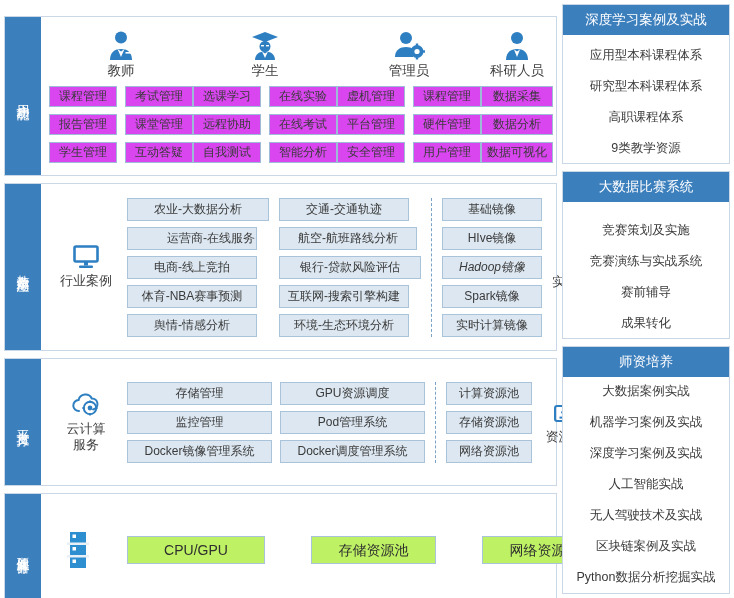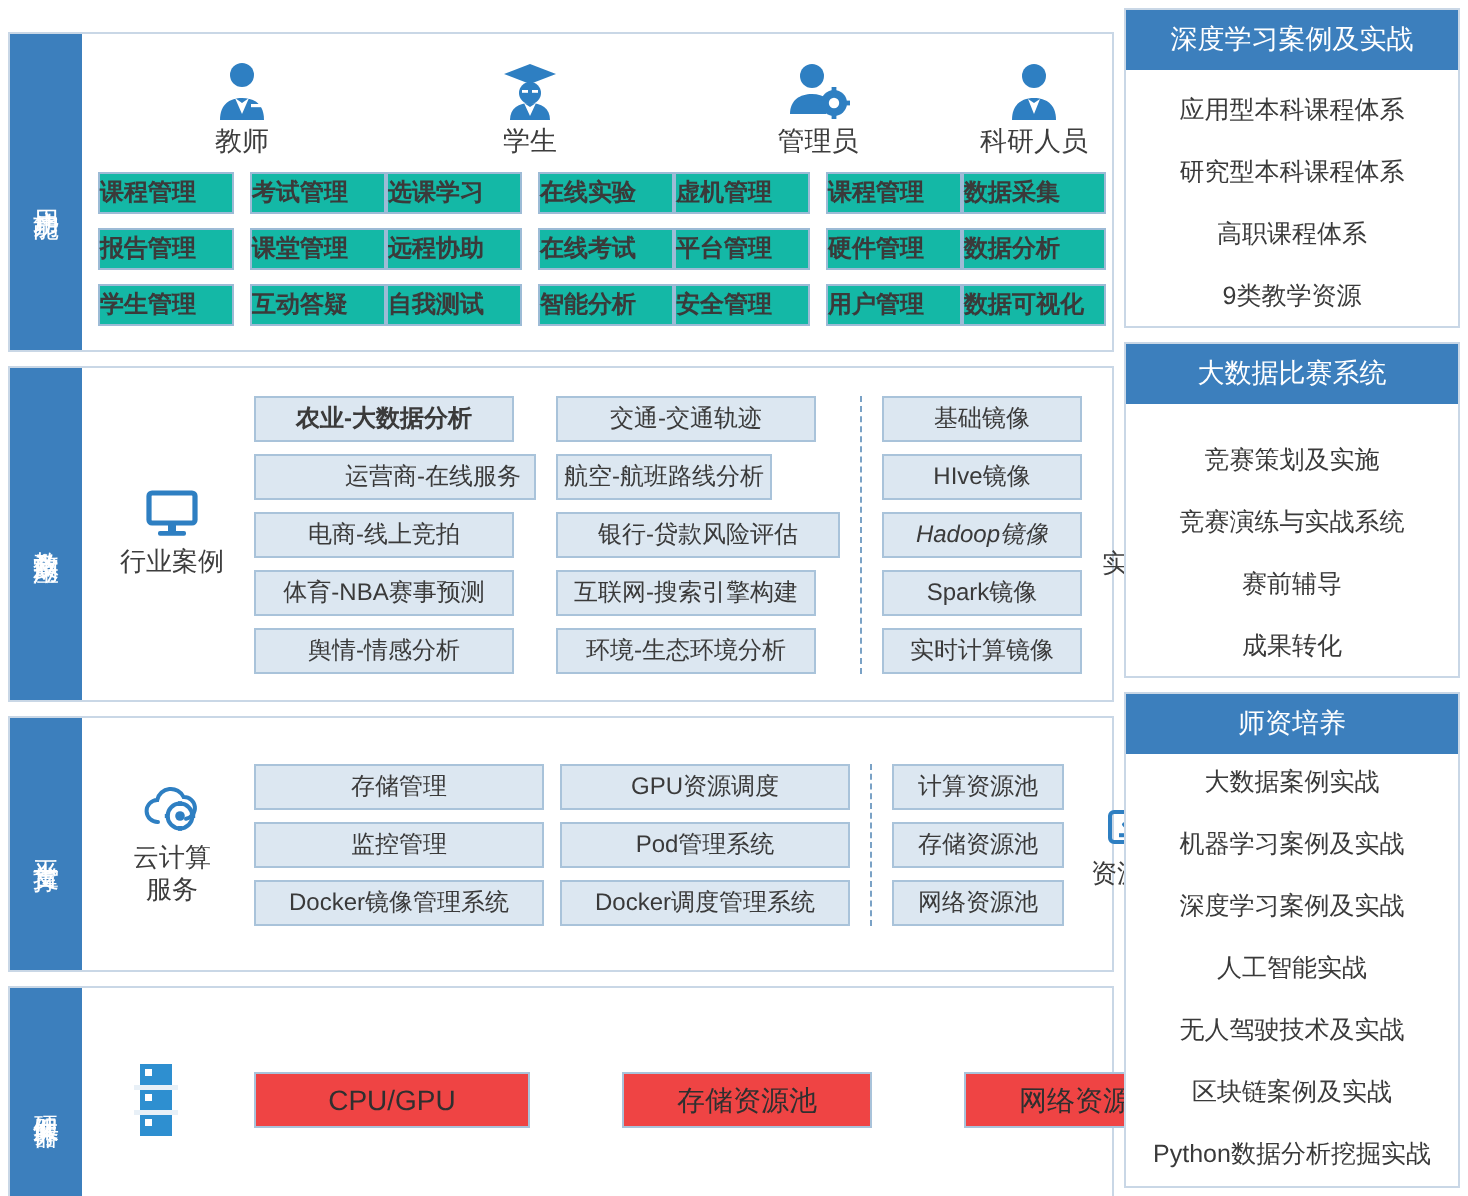--- a/index.html
+++ b/index.html
@@ -37,28 +37,28 @@
   
   .roles{display:flex;width:100%;padding:6px 8px 6px 8px;box-sizing:border-box;justify-content:space-between;}
   .role{display:flex;flex-direction:column;align-items:center;}
   .role-icon{height:30px;display:flex;align-items:flex-end;justify-content:center;}
   .role-name{font-size:13.5px;color:#3d3d3d;margin:2px 0 6px 0;}
   .role-grid{display:flex;gap:8px;}
   .role-colset{display:flex;flex-direction:column;gap:7px;}
 
   .chip{
     border:1px solid #9dbbd6;
-    background:#14b8a6;
+    background:#d946ef;
     color:#3a3a3a;
     font-size:12px;
     height:21px;
     line-height:19px;
+    text-align:center;
     box-sizing:border-box;
     white-space:nowrap;
-    font-weight:bold;
   }
   .chip.w68{width:68px;}
 
   
   .b2-inner{display:flex;align-items:center;width:100%;padding:8px 6px;box-sizing:border-box;}
   .side-ico{width:78px;flex:0 0 78px;display:flex;flex-direction:column;align-items:center;}
   .side-ico .glyph{margin-bottom:4px;}
   .side-ico .cap{font-size:13px;color:#3d3d3d;text-align:center;line-height:16px;}
   .fillchip{
     background:#dce7f1;
@@ -73,21 +73,21 @@
     width:0;border-left:1px dashed #7aa2c6;
     align-self:stretch;margin:0 10px;
   }
 
   
   .b3-inner{display:flex;align-items:center;width:100%;padding:10px 6px;box-sizing:border-box;}
 
   
   .b4-inner{display:flex;align-items:center;width:100%;padding:10px 6px;box-sizing:border-box;gap:18px;}
   .bigchip{
-    background:#ef4444;border:1px solid #a9c3da;color:#2f2f2f;
+    background:#bef264;border:1px solid #a9c3da;color:#2f2f2f;
     font-size:14px;height:28px;line-height:26px;text-align:center;
     box-sizing:border-box;white-space:nowrap;
   }
 
   
   .rpanel{
     position:absolute;right:4px;
     width:168px;
     border:1px solid #c9d7e6;
     background:#ffffff;
@@ -231,30 +231,30 @@
               <svg width="26" height="24" viewBox="0 0 26 24">
                 <rect x="1.5" y="1.5" width="23" height="15" rx="1.5" fill="none" stroke="#2e7fc2" stroke-width="2.6"></rect>
                 <rect x="11" y="17" width="4" height="3.5" fill="#2e7fc2"></rect>
                 <rect x="6" y="20.5" width="14" height="2.4" rx="1" fill="#2e7fc2"></rect>
               </svg>
             </div>
             <div class="cap">行业案例</div>
           </div>
 
           <div class="colstack" style="margin-left:2px;">
-            <div class="fillchip" style="width:130px;font-weight:bold;">农业-大数据分析</div>
-            <div class="fillchip" style="width:141px;padding-left:38px;">运营商-在线服务</div>
+            <div class="fillchip" style="width:142px;">农业-大数据分析</div>
+            <div class="fillchip" style="width:130px;padding-left:38px;">运营商-在线服务</div>
             <div class="fillchip" style="width:130px;">电商-线上竞拍</div>
             <div class="fillchip" style="width:130px;">体育-NBA赛事预测</div>
             <div class="fillchip" style="width:130px;">舆情-情感分析</div>
           </div>
 
           <div class="colstack" style="margin-left:10px;">
             <div class="fillchip" style="width:130px;">交通-交通轨迹</div>
-            <div class="fillchip" style="width:108px;">航空-航班路线分析</div>
+            <div class="fillchip" style="width:138px;">航空-航班路线分析</div>
             <div class="fillchip" style="width:142px;">银行-贷款风险评估</div>
             <div class="fillchip" style="width:130px;">互联网-搜索引擎构建</div>
             <div class="fillchip" style="width:130px;">环境-生态环境分析</div>
           </div>
 
           <div class="dashsep"></div>
 
           <div class="colstack">
             <div class="fillchip" style="width:100px;">基础镜像</div>
             <div class="fillchip" style="width:100px;">HIve镜像</div>

